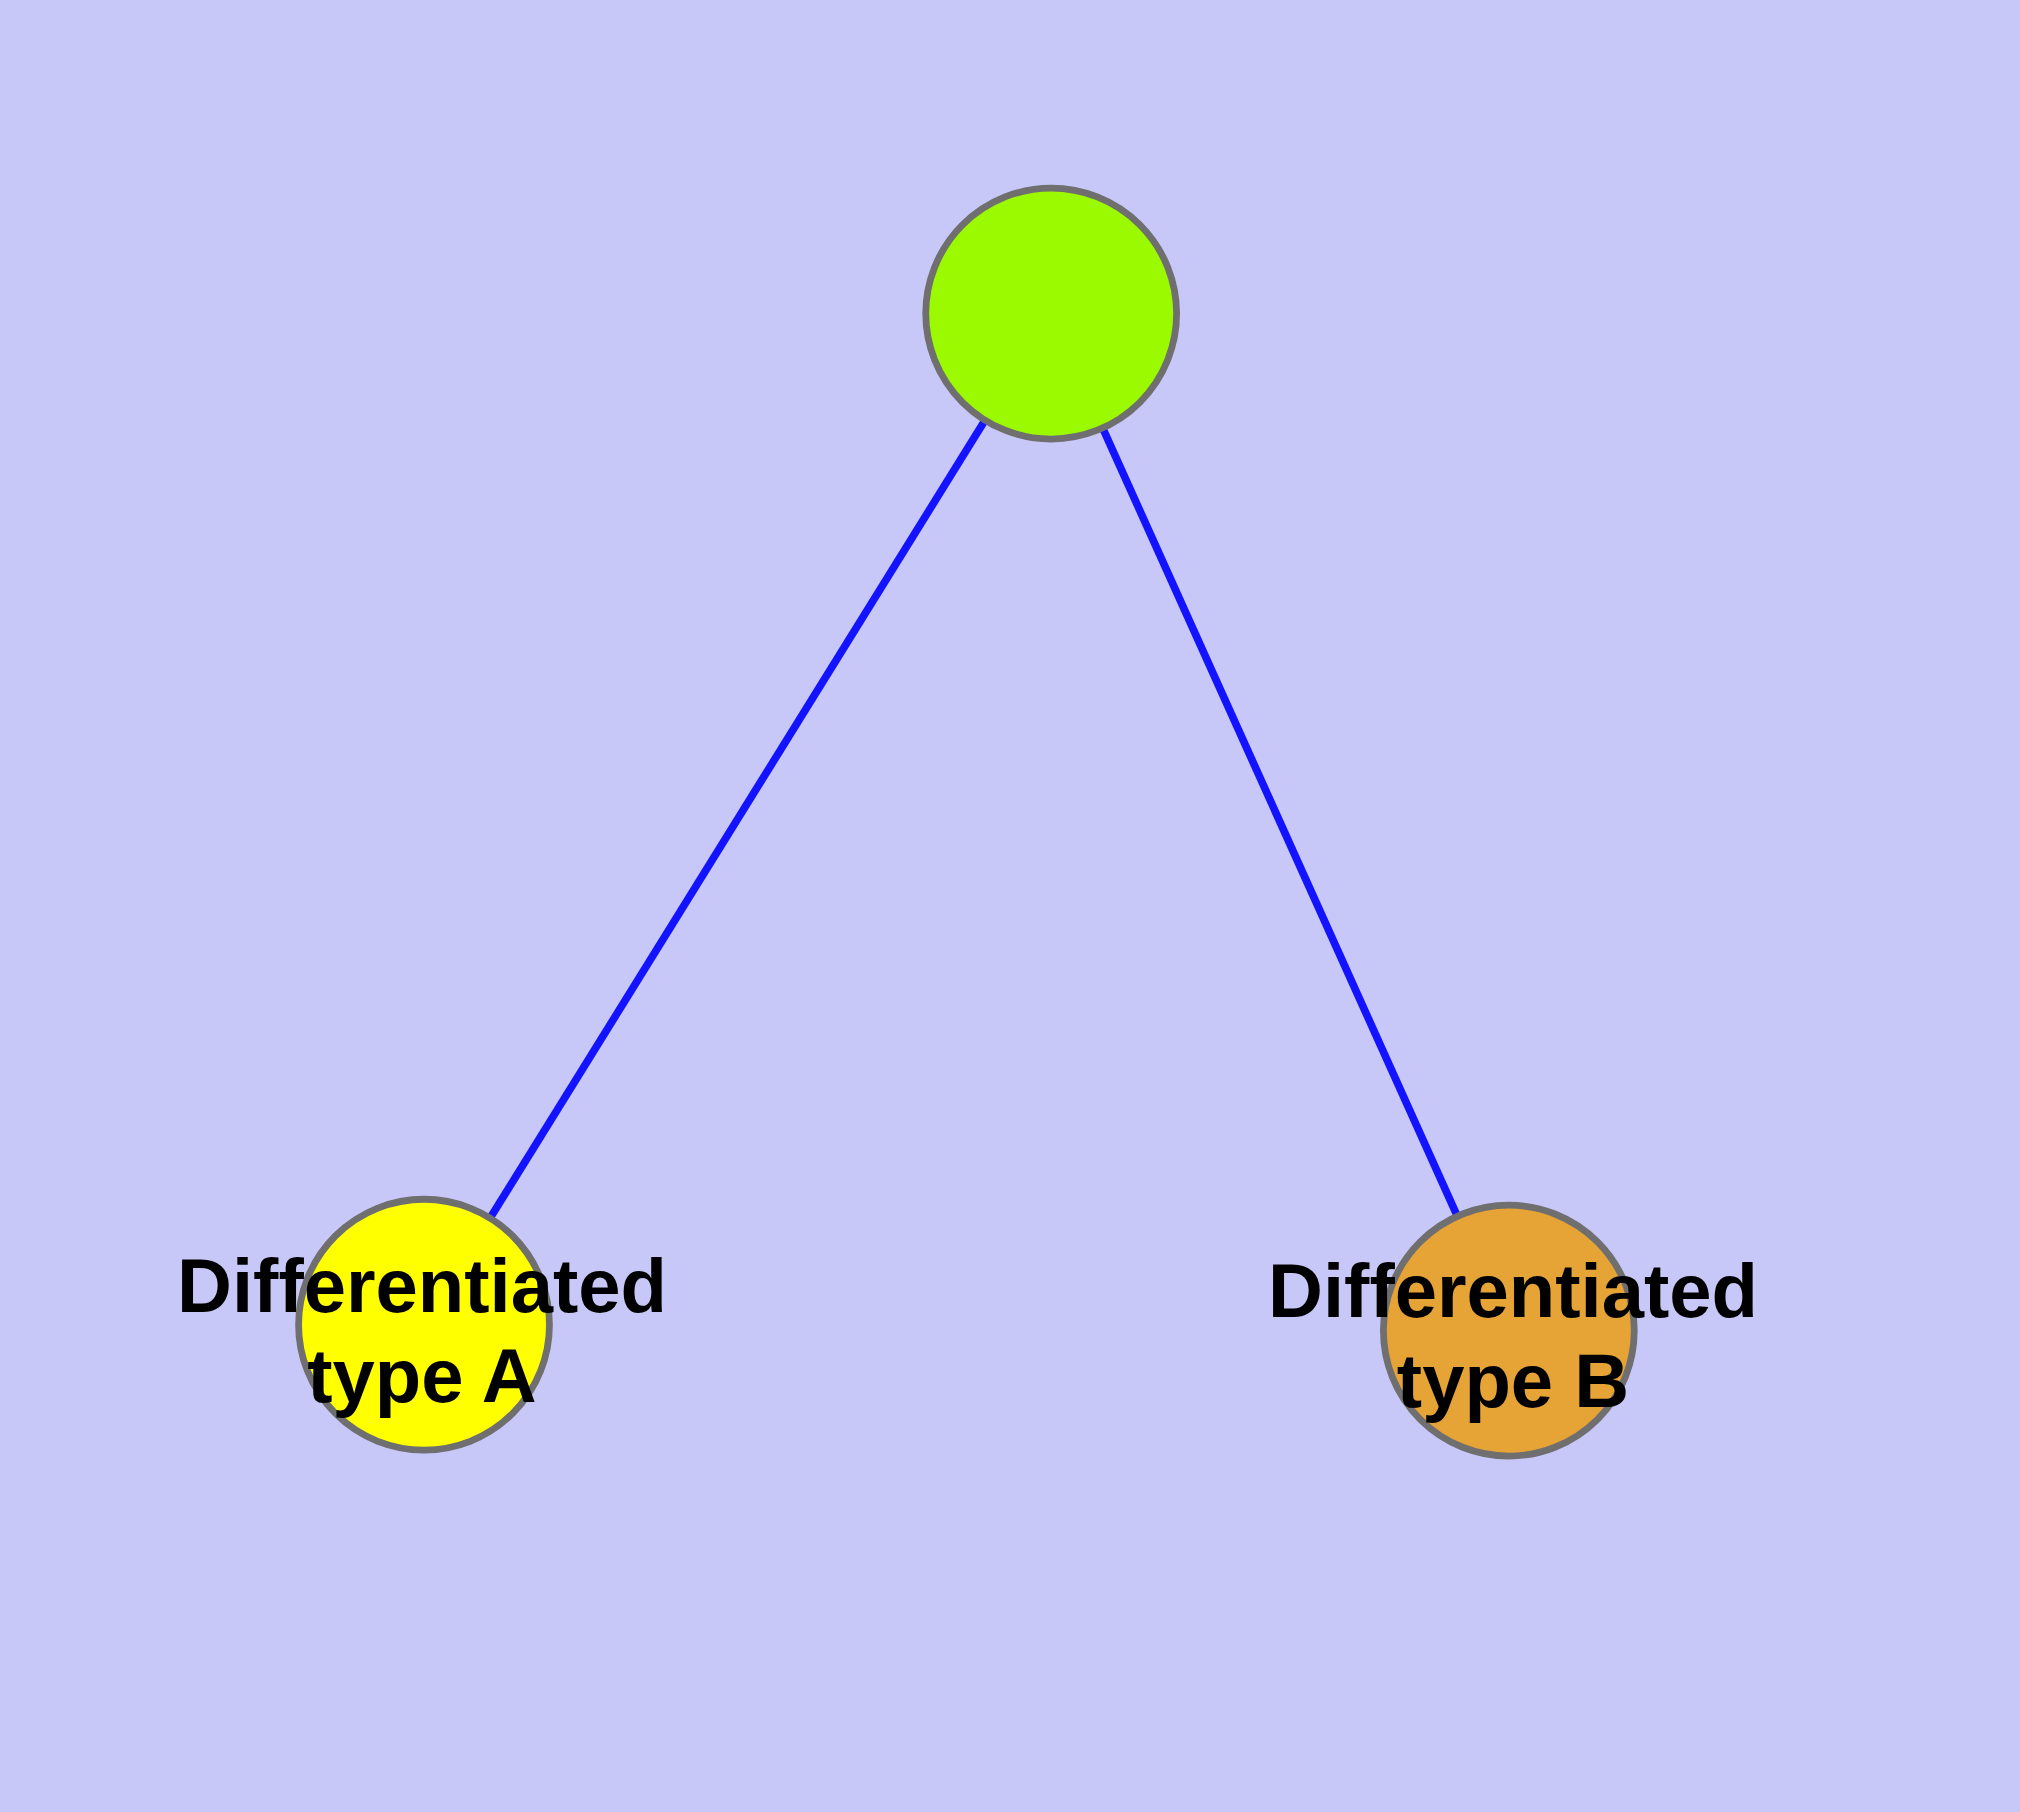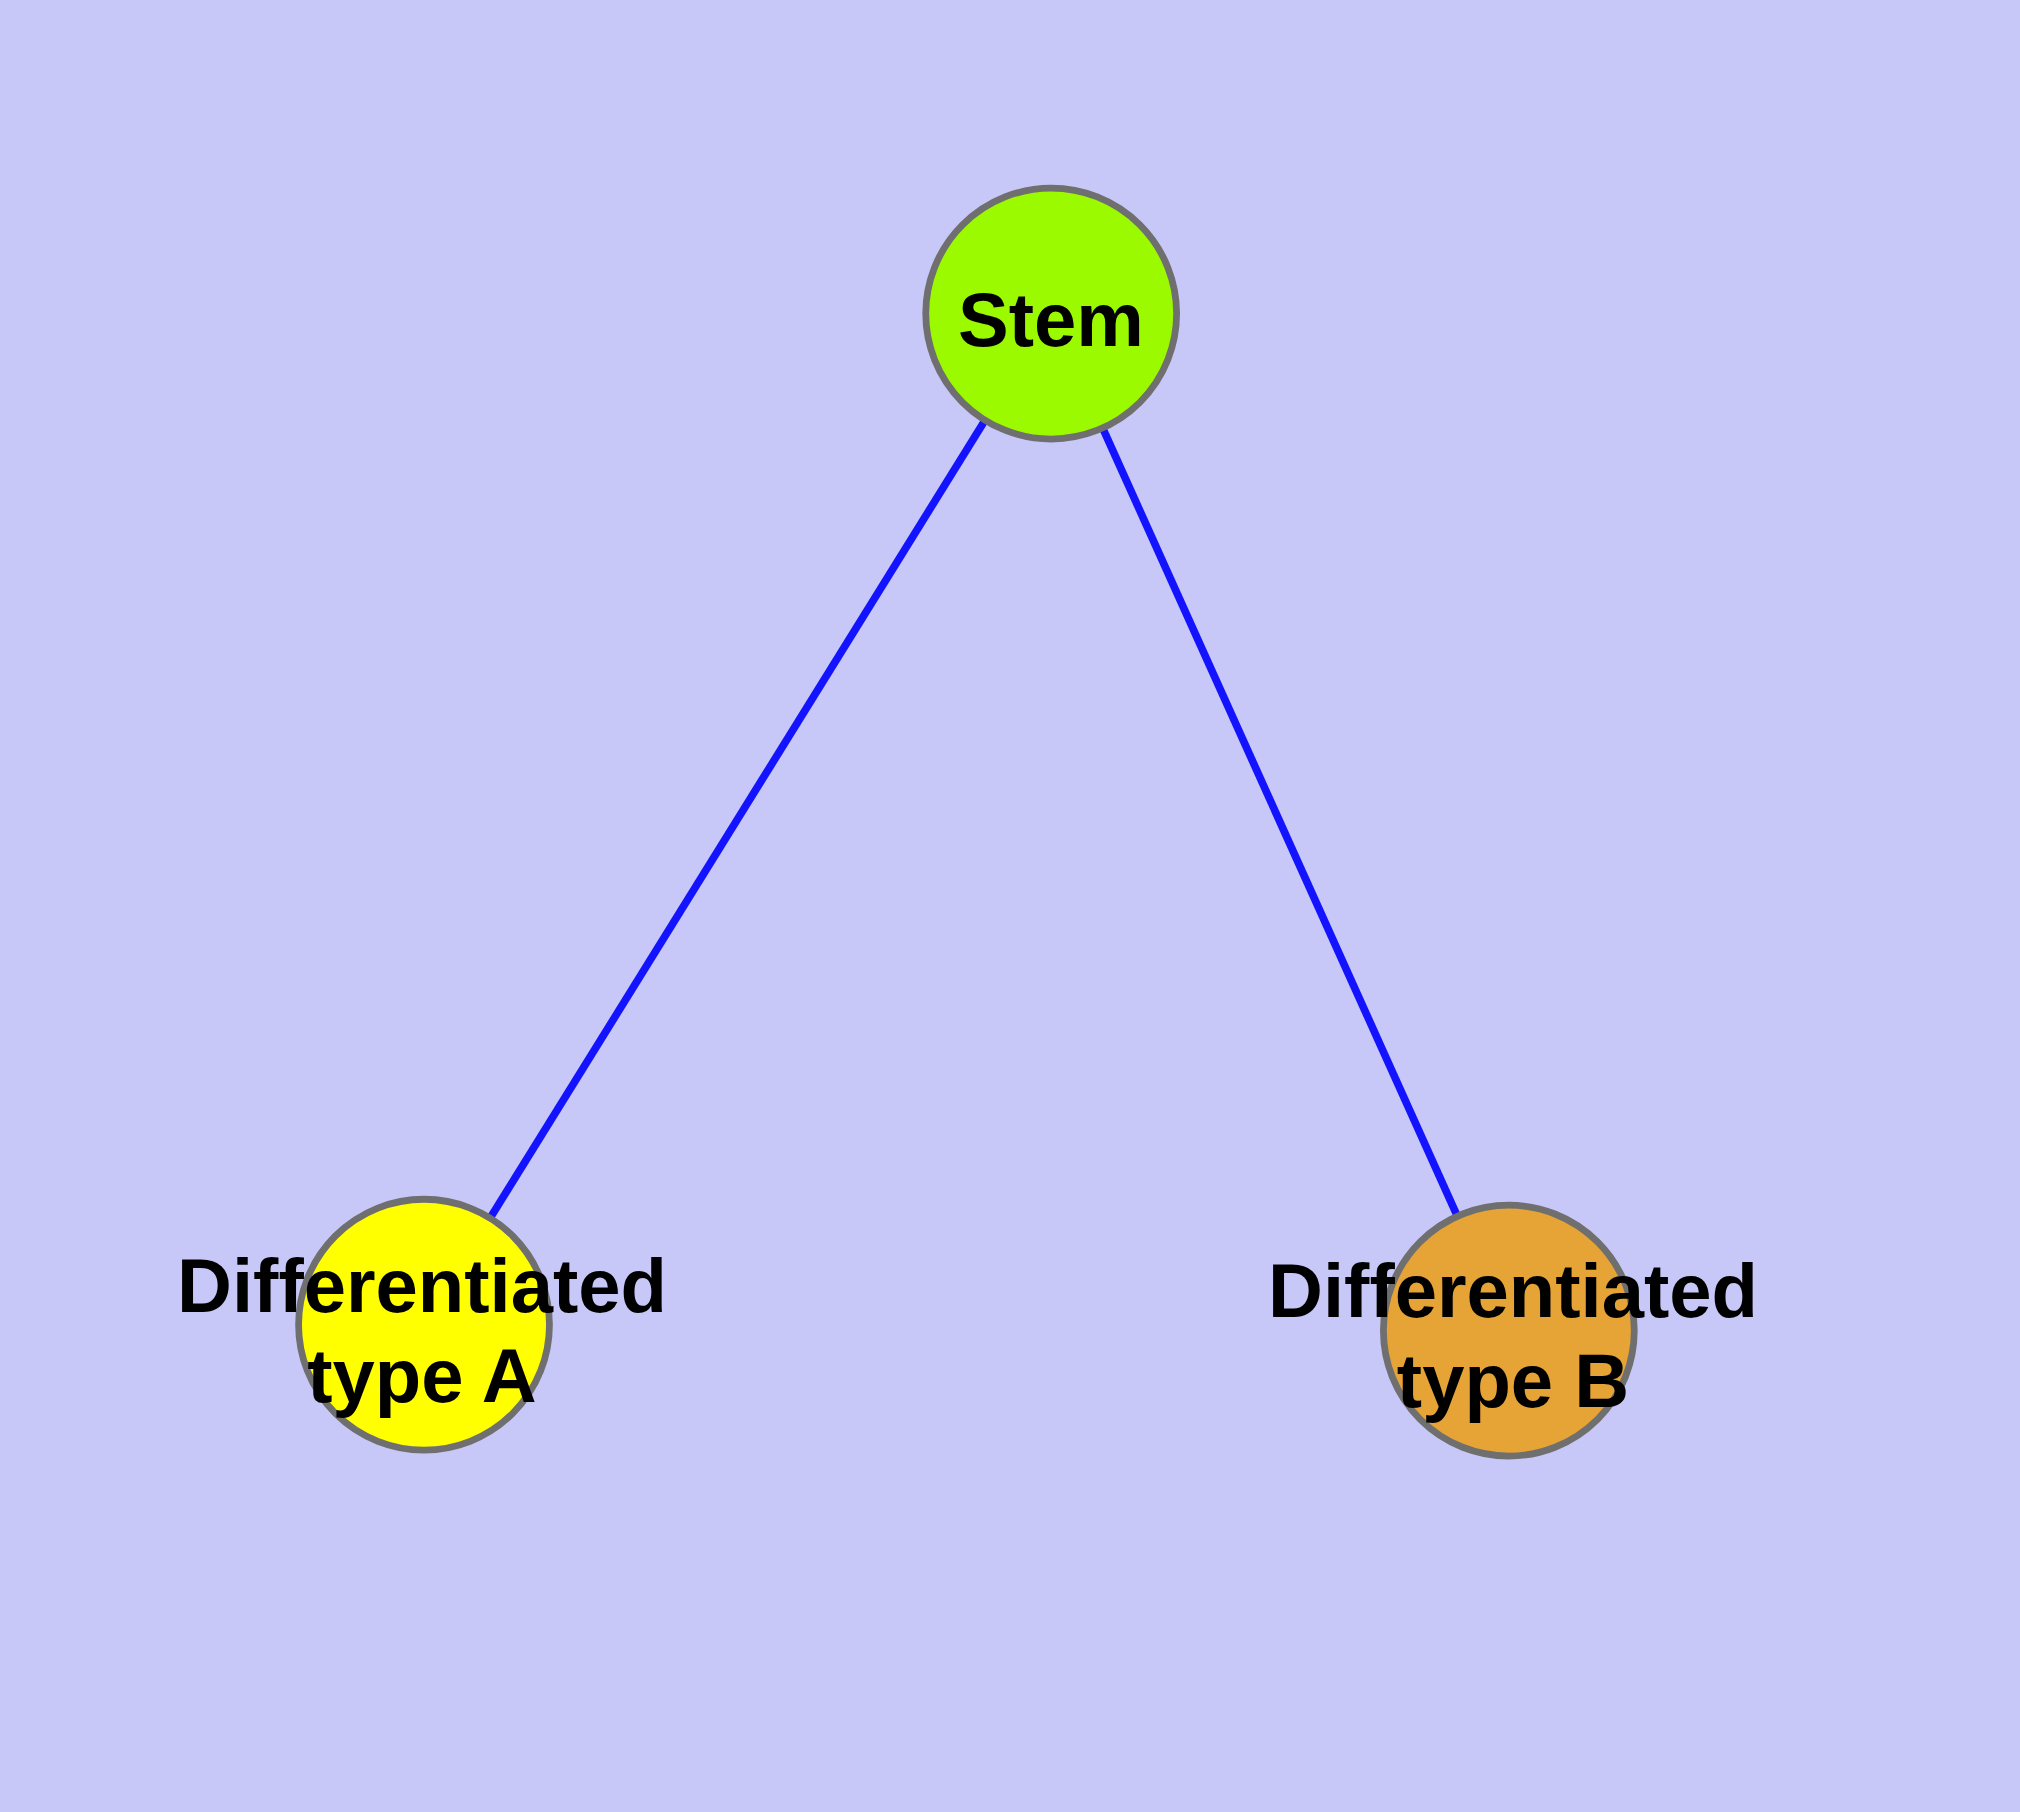--- a/index.html
+++ b/index.html
@@ -47,21 +47,20 @@
     <circle cx="1240" cy="370" r="148" stroke-width="8" fill="#9BF900"></circle>
     <circle cx="1240" cy="370" r="148" stroke-width="8" fill="none" stroke="#6F6F6F"></circle>
 
     <circle cx="500" cy="1563" r="148" stroke-width="8" fill="#FFFF00"></circle>
     <circle cx="500" cy="1563" r="148" stroke-width="8" fill="none" stroke="#6F6F6F"></circle>
 
     <circle cx="1780" cy="1570" r="148" stroke-width="8" fill="#E6A336"></circle>
     <circle cx="1780" cy="1570" r="148" stroke-width="8" fill="none" stroke="#6F6F6F"></circle>
   </svg>
 
-  <div class="node-label" style="left: 1051px; top: 320px; color: rgb(0, 0, 0);">Stem</div>
 
   <div class="node-label" style="left: 422px; top: 1331px; color: rgb(0, 0, 0);">Differentiated
 type A</div>
 
   <div class="node-label" style="left: 1513px; top: 1336px; color: rgb(0, 0, 0);">Differentiated
 type B</div>
 
 </div>
 
 

